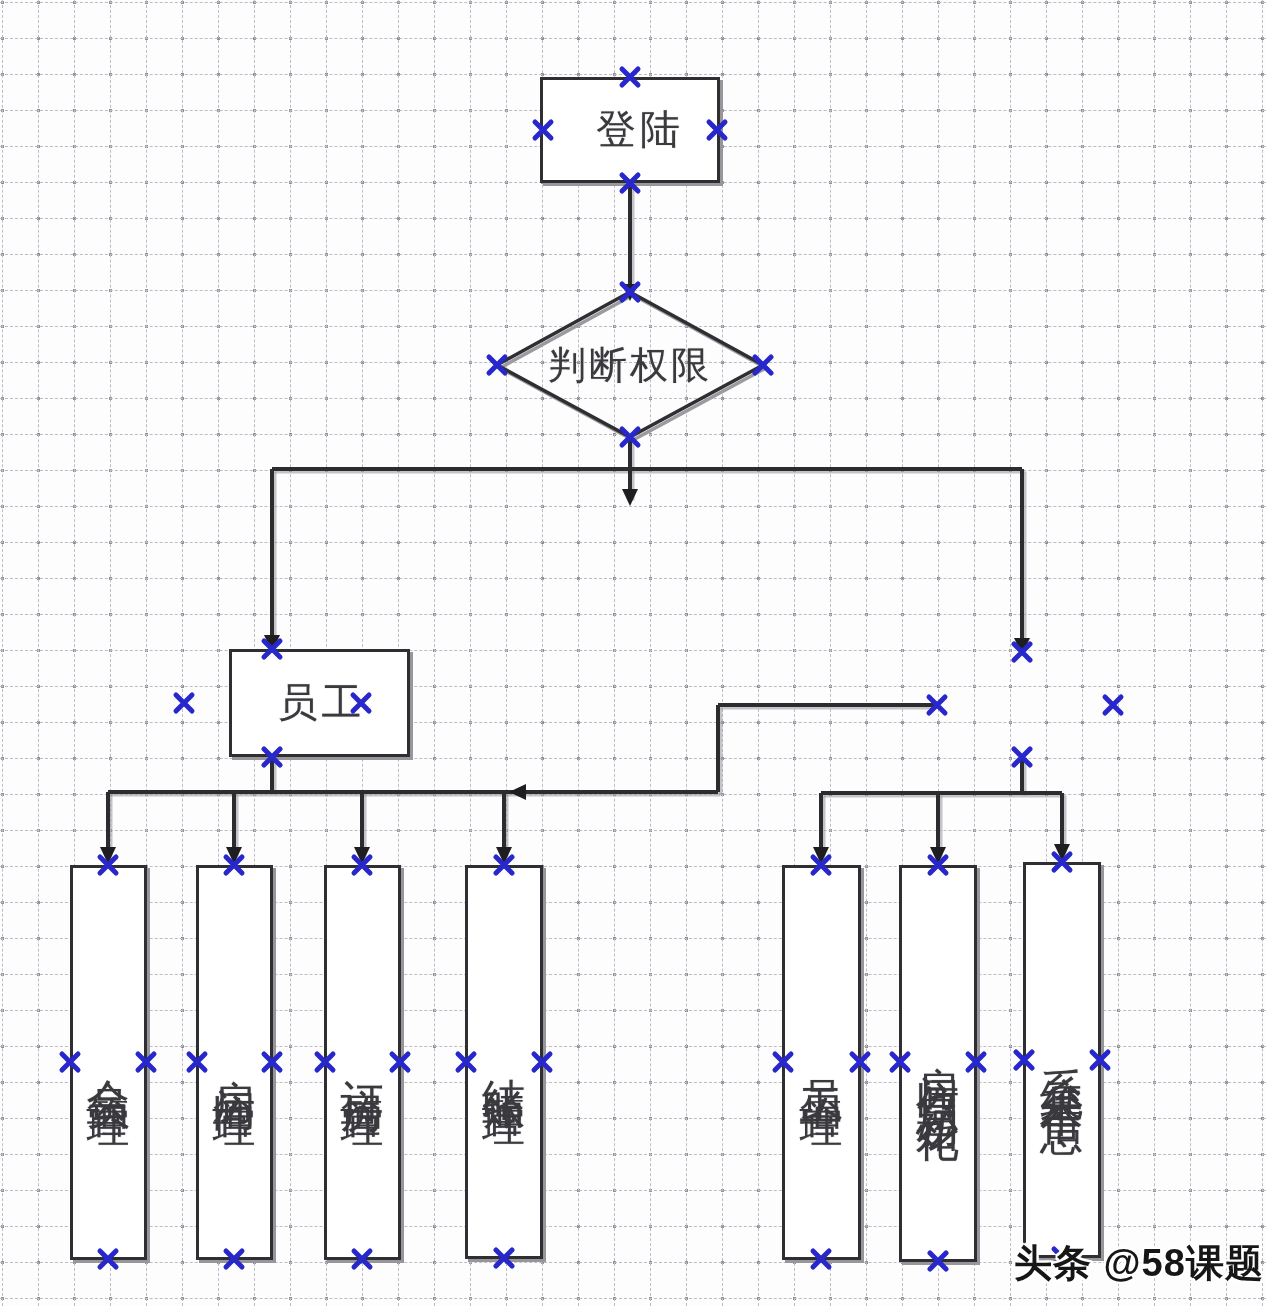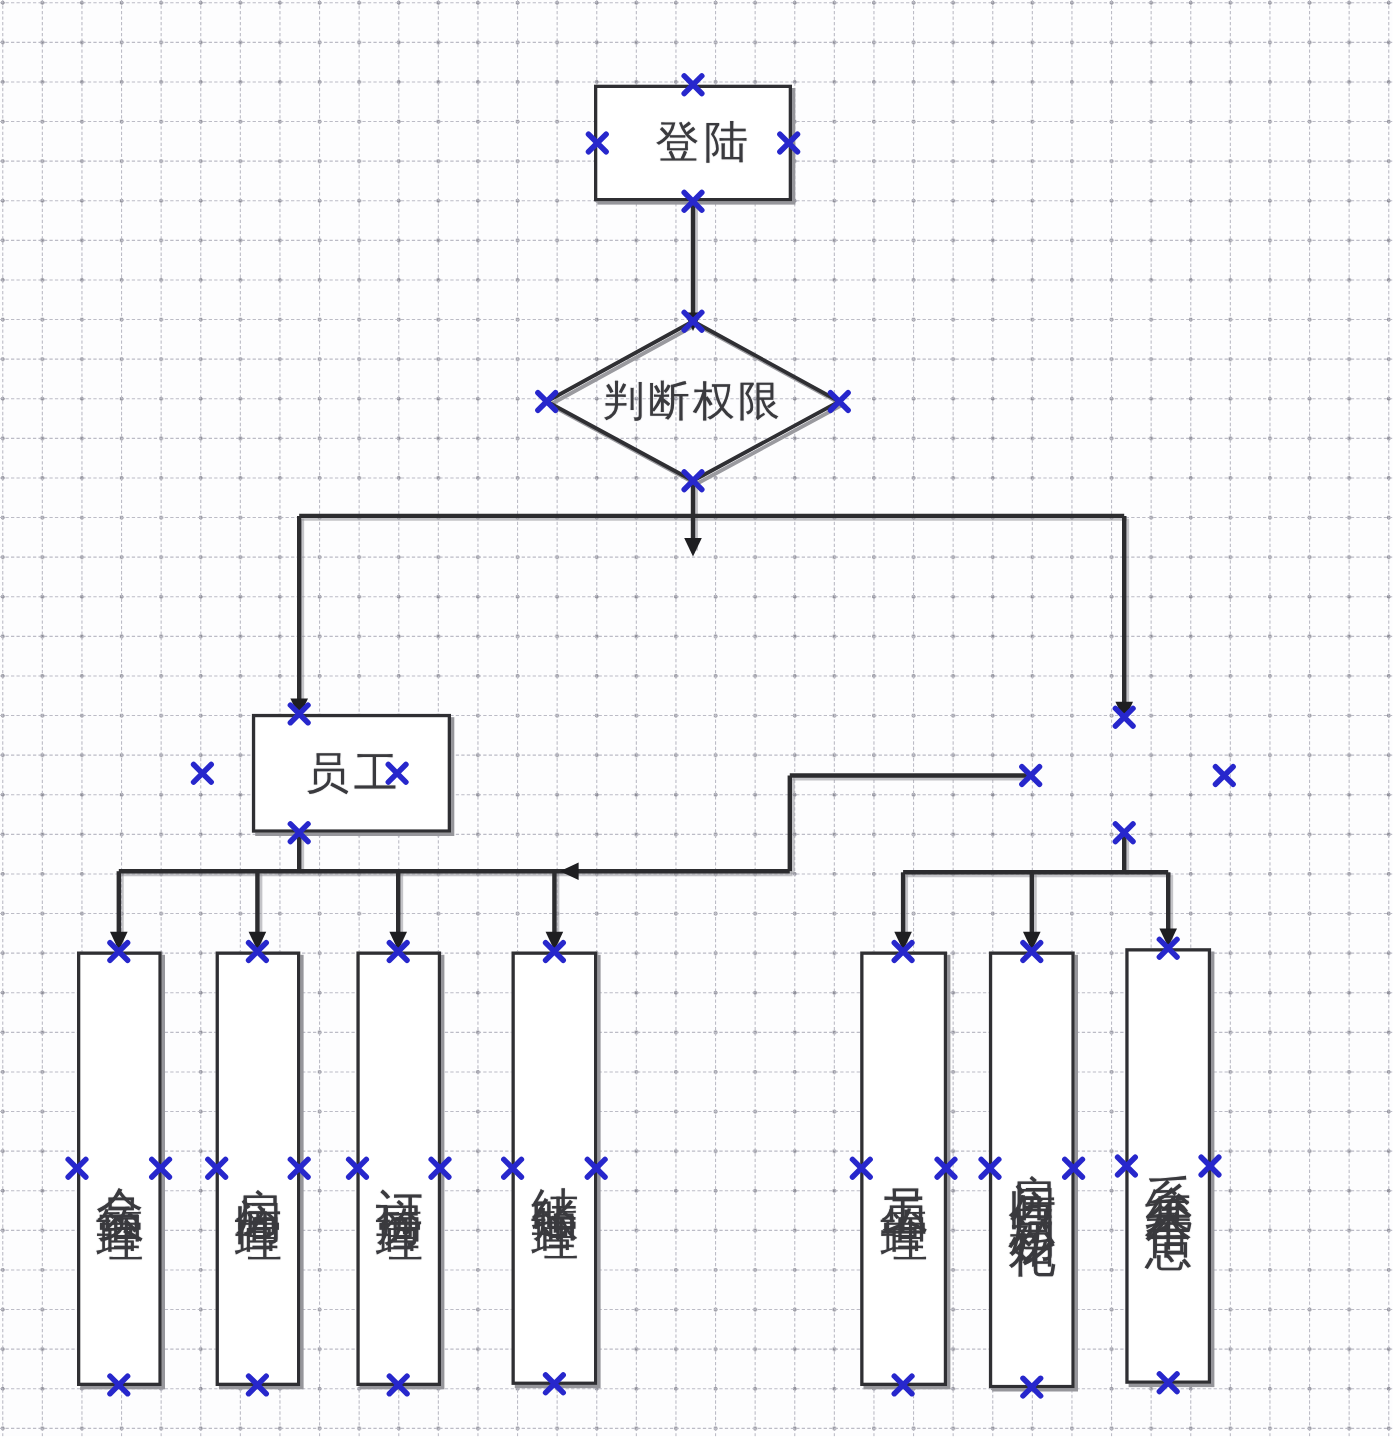--- a/index.html
+++ b/index.html
@@ -270,13 +270,14 @@
   </div>
 
   <div class="node" style="left:899px;top:865px;width:78px;height:397px;">
     <span class="vtext">房间信息初始化</span>
   </div>
 
   <div class="node" style="left:1023px;top:862px;width:78px;height:396px;">
     <span class="vtext">系统基本信息</span>
   </div>
 
+  <div id="watermark">头条 @58课题</div>
 </div>
 
 </body></html>

